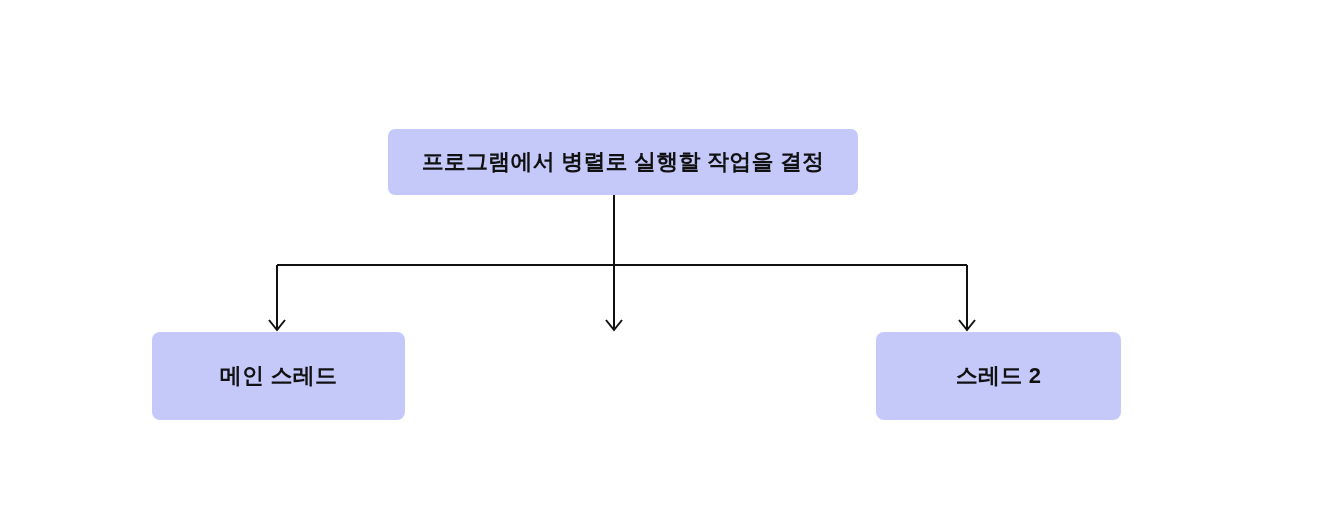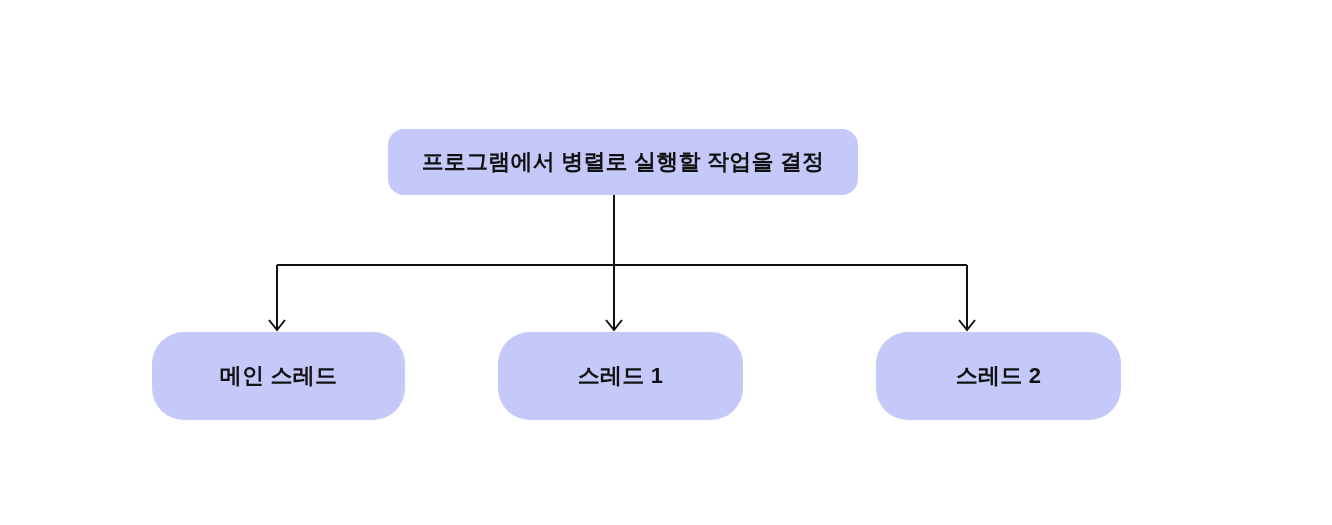--- a/index.html
+++ b/index.html
@@ -42,27 +42,27 @@
     font-weight: 600;
     letter-spacing: 0.2px;
     text-align: center;
     box-sizing: border-box;
   }
   .node-root {
     left: 388px;
     top: 129px;
     width: 470px;
     height: 66px;
-    border-radius: 16px;
+    border-radius: 7px;
   }
   .node-child {
     top: 332px;
     width: 253px;
     height: 88px;
-    border-radius: 32px;
+    border-radius: 8px;
   }
   .node-main-thread { left: 152px; width: 253px; }
   .node-thread-1   { left: 498px; width: 245px; }
   .node-thread-2   { left: 876px; width: 245px; }
 </style>
 </head>
 <body>
 
 <div class="canvas">
 
@@ -83,21 +83,18 @@
   </svg>
 
   <div class="node node-root">
     <span>프로그램에서 병렬로 실행할 작업을 결정</span>
   </div>
 
   <div class="node node-child node-main-thread">
     <span>메인 스레드</span>
   </div>
 
-  <div class="node node-child node-thread-1">
-    <span>스레드 1</span>
-  </div>
 
   <div class="node node-child node-thread-2">
     <span>스레드 2</span>
   </div>
 
 </div>
 
 </body></html>

